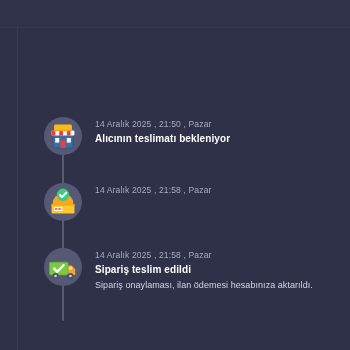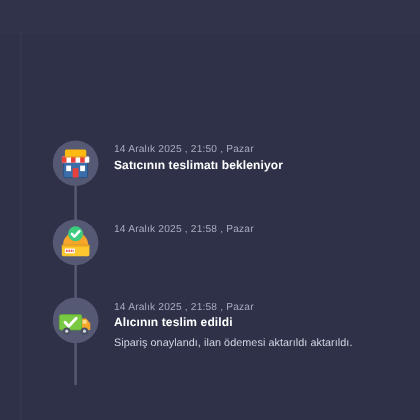--- a/index.html
+++ b/index.html
@@ -170,21 +170,21 @@
             <rect x="16.2" y="14.4" width="3.8" height="5.2" fill="#e8413c"></rect>
             <rect x="23.8" y="14.4" width="3.8" height="5.2" fill="#e8413c"></rect>
           </g>
 
           <path d="M12.5 8.5 h15 a1.4 1.4 0 0 1 1.4 1.4 v4.5 h-17.8 v-4.5 a1.4 1.4 0 0 1 1.4 -1.4 z" fill="#fdbb12"></path>
           <path d="M11.1 14.4 h17.8 v0.9 h-17.8 z" fill="#f29d0d"></path>
         </svg>
       </div>
       <div class="item-text">
         <div class="timestamp">14 Aralık 2025 , 21:50 , Pazar</div>
-        <div class="item-title">Satıcının teslimatı bekleniyor</div>
+        <div class="item-title">Alıcının teslimatı bekleniyor</div>
       </div>
     </div>
 
     <div class="timeline-item item-2">
       <div class="node">
         <div class="node-disc"></div>
         <svg class="node-icon" viewBox="0 0 40 40">
 
           <path d="M9.5 22 a10.5 10.5 0 0 1 21 0 z" fill="#f7a629"></path>
 
@@ -223,19 +223,19 @@
           <path d="M11.2 21.6 l3.1 3.2 l6.2 -6.6" fill="none" stroke="#ffffff" stroke-width="2.4" stroke-linecap="round" stroke-linejoin="round"></path>
 
           <circle cx="12.6" cy="29" r="3.1" fill="#4a4f63"></circle>
           <circle cx="12.6" cy="29" r="1.35" fill="#cfd3dd"></circle>
           <circle cx="27.4" cy="29" r="3.1" fill="#4a4f63"></circle>
           <circle cx="27.4" cy="29" r="1.35" fill="#cfd3dd"></circle>
         </svg>
       </div>
       <div class="item-text">
         <div class="timestamp">14 Aralık 2025 , 21:58 , Pazar</div>
-        <div class="item-title">Alıcının teslim edildi</div>
-        <div class="item-desc">Sipariş onaylandı, ilan ödemesi aktarıldı aktarıldı.</div>
+        <div class="item-title">Sipariş teslim edildi</div>
+        <div class="item-desc">Sipariş onaylaması, ilan ödemesi hesabınıza aktarıldı.</div>
       </div>
     </div>
 
   </div>
 </div>
 
 </body></html>

